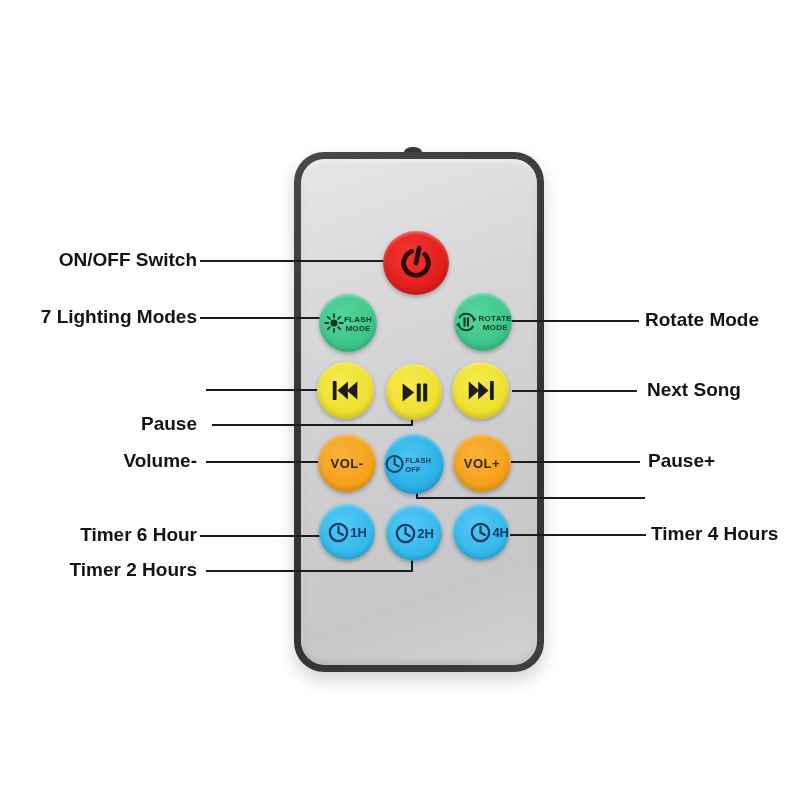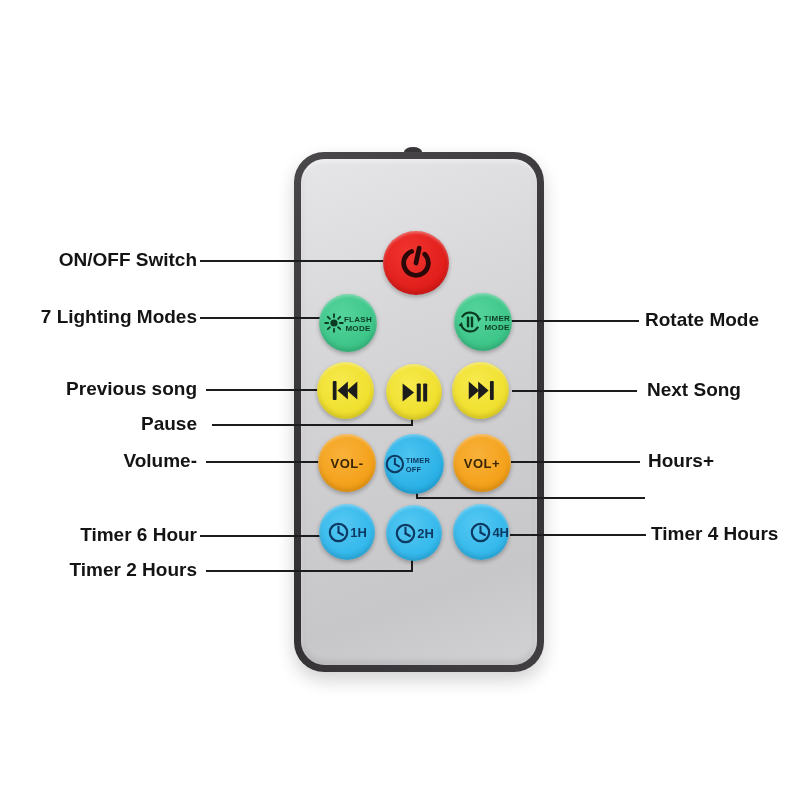--- a/index.html
+++ b/index.html
@@ -75,29 +75,28 @@
 
   <div class="line h" style="left:511px;top:320px;width:128px;"></div>
   <div class="line h" style="left:512px;top:390px;width:125px;"></div>
   <div class="line h" style="left:511px;top:461px;width:129px;"></div>
   <div class="line v" style="left:416px;top:489px;height:10px;"></div>
   <div class="line h" style="left:416px;top:497px;width:229px;"></div>
   <div class="line h" style="left:510px;top:534px;width:136px;"></div>
 
   <div class="callout left" style="top:249px;">ON/OFF Switch</div>
   <div class="callout left" style="top:306px;">7 Lighting Modes</div>
-  <div class="callout left" style="top:378px;">Previous song</div>
   <div class="callout left" style="top:413px;">Pause</div>
   <div class="callout left" style="top:450px;">Volume-</div>
   <div class="callout left" style="top:524px;">Timer 6 Hour</div>
   <div class="callout left" style="top:559px;">Timer 2 Hours</div>
 
   <div class="callout right" style="left:645px;top:309px;">Rotate Mode</div>
   <div class="callout right" style="left:647px;top:379px;">Next Song</div>
-  <div class="callout right" style="left:648px;top:450px;">Hours+</div>
+  <div class="callout right" style="left:648px;top:450px;">Pause+</div>
   <div class="callout right" style="left:651px;top:523px;">Timer 4 Hours</div>
 
   <div class="btn btn-red" style="left:383px;top:231px;width:66px;height:64px;">
     <svg class="icon" width="38" height="38" viewBox="0 0 40 40">
       <g transform="rotate(12 20 20)" stroke="#2a0908" stroke-width="5" stroke-linecap="round" fill="none">
         <path d="M13 9 A13 13 0 1 0 27 9"></path>
         <line x1="20" y1="4" x2="20" y2="20"></line>
       </g>
     </svg>
   </div>
@@ -127,21 +126,21 @@
       <g fill="none" stroke="#0c3b23" stroke-width="2.3">
         <path d="M6.3 10 A10 10 0 0 1 24.4 11.6"></path>
         <path d="M23.7 20 A10 10 0 0 1 5.6 18.4"></path>
       </g>
       <polygon points="22.6,9.6 27.4,11.2 23.7,14.9" fill="#0c3b23"></polygon>
       <polygon points="7.4,20.4 2.6,18.8 6.3,15.1" fill="#0c3b23"></polygon>
       <rect x="11.6" y="9.2" width="2.6" height="11.6" rx="1.1" fill="#0c3b23"></rect>
       <rect x="15.8" y="9.2" width="2.6" height="11.6" rx="1.1" fill="#0c3b23"></rect>
     </svg>
     <div class="lbl-green">
-      <div>TIMER</div>
+      <div>ROTATE</div>
       <div>MODE</div>
     </div>
   </div>
 
   <div class="btn btn-yellow" style="left:317px;top:362px;width:57px;height:57px;">
     <svg class="icon" width="34" height="25" viewBox="0 0 36 26">
       <rect x="4" y="3" width="4" height="20" rx="1" fill="#1c1c1c"></rect>
       <polygon points="9,13 20,3.5 20,22.5" fill="#1c1c1c"></polygon>
       <polygon points="19,13 30,3.5 30,22.5" fill="#1c1c1c"></polygon>
     </svg>
@@ -166,21 +165,21 @@
   <div class="btn btn-orange" style="left:318px;top:434px;width:58px;height:58px;">
     <div class="lbl-vol">VOL-</div>
   </div>
 
   <div class="btn btn-blue" style="left:384px;top:434px;width:60px;height:60px;">
     <svg class="icon" width="24" height="24" viewBox="0 0 22 22">
       <circle cx="11" cy="11" r="8.3" fill="none" stroke="#0d3a63" stroke-width="2.1"></circle>
       <line x1="11" y1="11" x2="11" y2="5.6" stroke="#0d3a63" stroke-width="2" stroke-linecap="round"></line>
       <line x1="11" y1="11" x2="15.2" y2="13.4" stroke="#0d3a63" stroke-width="2" stroke-linecap="round"></line>
     </svg>
-    <div class="lbl-timeroff">TIMER OFF</div>
+    <div class="lbl-timeroff">FLASH OFF</div>
   </div>
 
   <div class="btn btn-orange" style="left:453px;top:434px;width:58px;height:58px;">
     <div class="lbl-vol">VOL+</div>
   </div>
 
   <div class="btn btn-lblue" style="left:319px;top:504px;width:56px;height:56px;">
     <svg class="icon" width="23" height="23" viewBox="0 0 22 22">
       <circle cx="11" cy="11" r="8.3" fill="none" stroke="#0d3a63" stroke-width="2.1"></circle>
       <line x1="11" y1="11" x2="11" y2="5.6" stroke="#0d3a63" stroke-width="2" stroke-linecap="round"></line>

